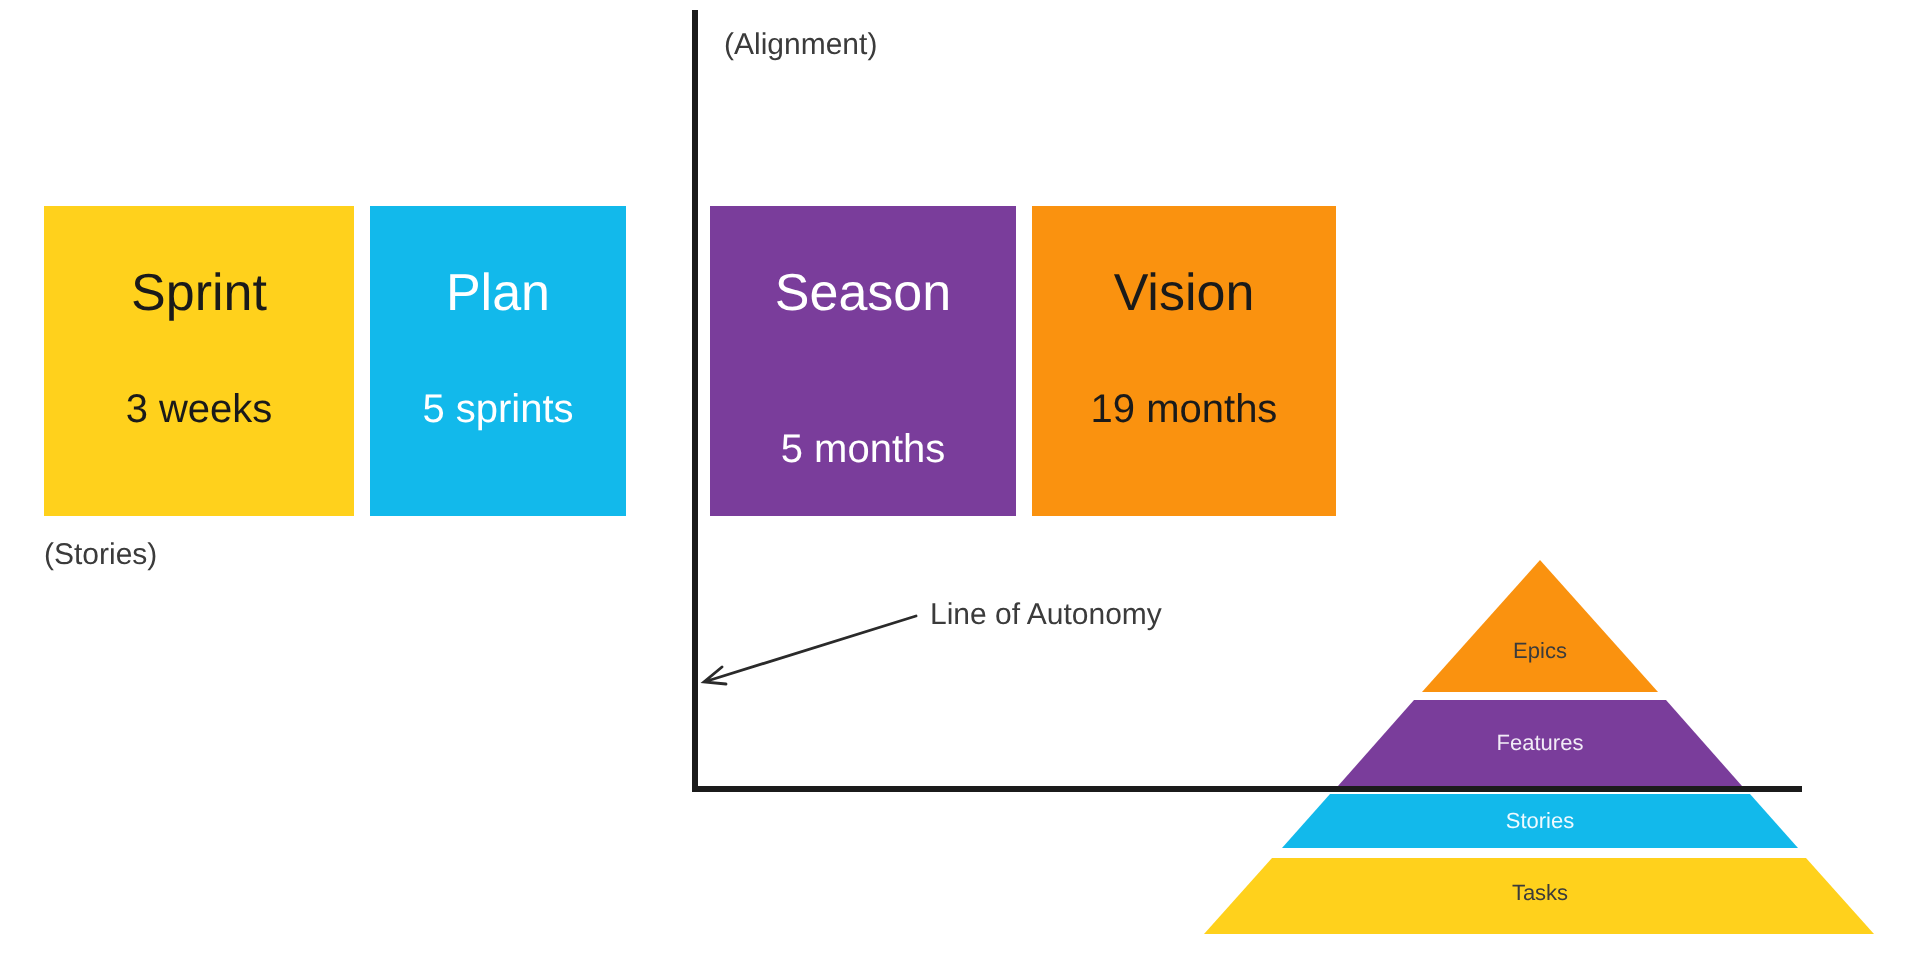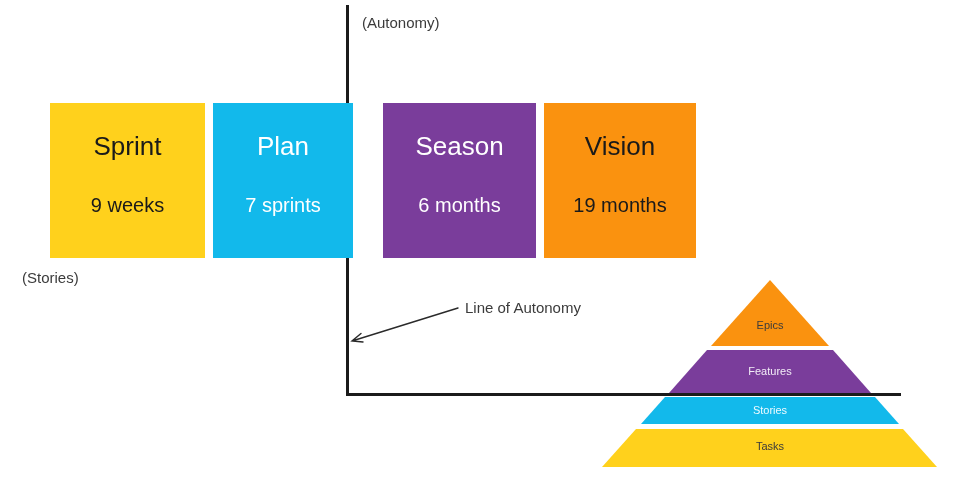--- a/index.html
+++ b/index.html
@@ -29,24 +29,23 @@
   .box {
     position: absolute;
     top: 103px;
     height: 155px;
     display: flex;
     flex-direction: column;
     align-items: center;
     box-sizing: border-box;
     padding-top: 24px;
     z-index: 2;
-    margin-left: 28px;
   }
   .box-sprint { left: 22px;  width: 155px; }
-  .box-plan   { left: 185px; width: 140px; }
+  .box-plan   { left: 185px; width: 128px; }
   .box-season { left: 355px; width: 153px; }
   .box-vision { left: 516px; width: 152px; }
   .box-title { font-size: 26px; line-height: 38px; }
   .box-sub   { font-size: 20px; line-height: 28px; margin-top: 26px; }
 
   
   .note {
     position: absolute;
     font-size: 15px;
     line-height: 19px;
@@ -84,40 +83,40 @@
 </head>
 <body>
 
 <div class="canvas">
 
   <div class="vline" style="background-color: rgb(27, 27, 27);"></div>
   <div class="hline" style="background-color: rgb(27, 27, 27);"></div>
 
   <div class="box box-sprint" style="background-color: rgb(255, 209, 28); color: rgb(26, 26, 26);">
     <div class="box-title">Sprint</div>
-    <div class="box-sub">9 weeks</div>
+    <div class="box-sub">3 weeks</div>
   </div>
 
   <div class="box box-plan" style="background-color: rgb(18, 185, 235); color: rgb(255, 255, 255);">
     <div class="box-title">Plan</div>
-    <div class="box-sub">7 sprints</div>
+    <div class="box-sub">5 sprints</div>
   </div>
 
-  <div class="box box-season" style="background-color: rgb(122, 61, 155); color: rgb(255, 255, 255);">
+  <div class="box box-season" style="background-color: rgb(122, 61, 155); color: rgb(255, 255, 255); gap: 20px;">
     <div class="box-title">Season</div>
-    <div class="box-sub">6 months</div>
+    <div class="box-sub">5 months</div>
   </div>
 
   <div class="box box-vision" style="background-color: rgb(250, 146, 15); color: rgb(26, 26, 26);">
     <div class="box-title">Vision</div>
     <div class="box-sub">19 months</div>
   </div>
 
   <div class="note note-alignment">
-    <div>(Autonomy)</div>
+    <div>(Alignment)</div>
   </div>
 
   <div class="note note-autonomy">
     <div>(Stories)</div>
   </div>
 
   <div class="label-loa">Line of Autonomy</div>
 
   <svg class="arrow-svg" viewBox="0 0 125 55">
     <path d="M113 10 L7 43 M16 35.5 L7 43 L18 44" fill="none" stroke-width="1.4" stroke-linecap="round" style="stroke: rgb(42, 42, 42);"></path>

